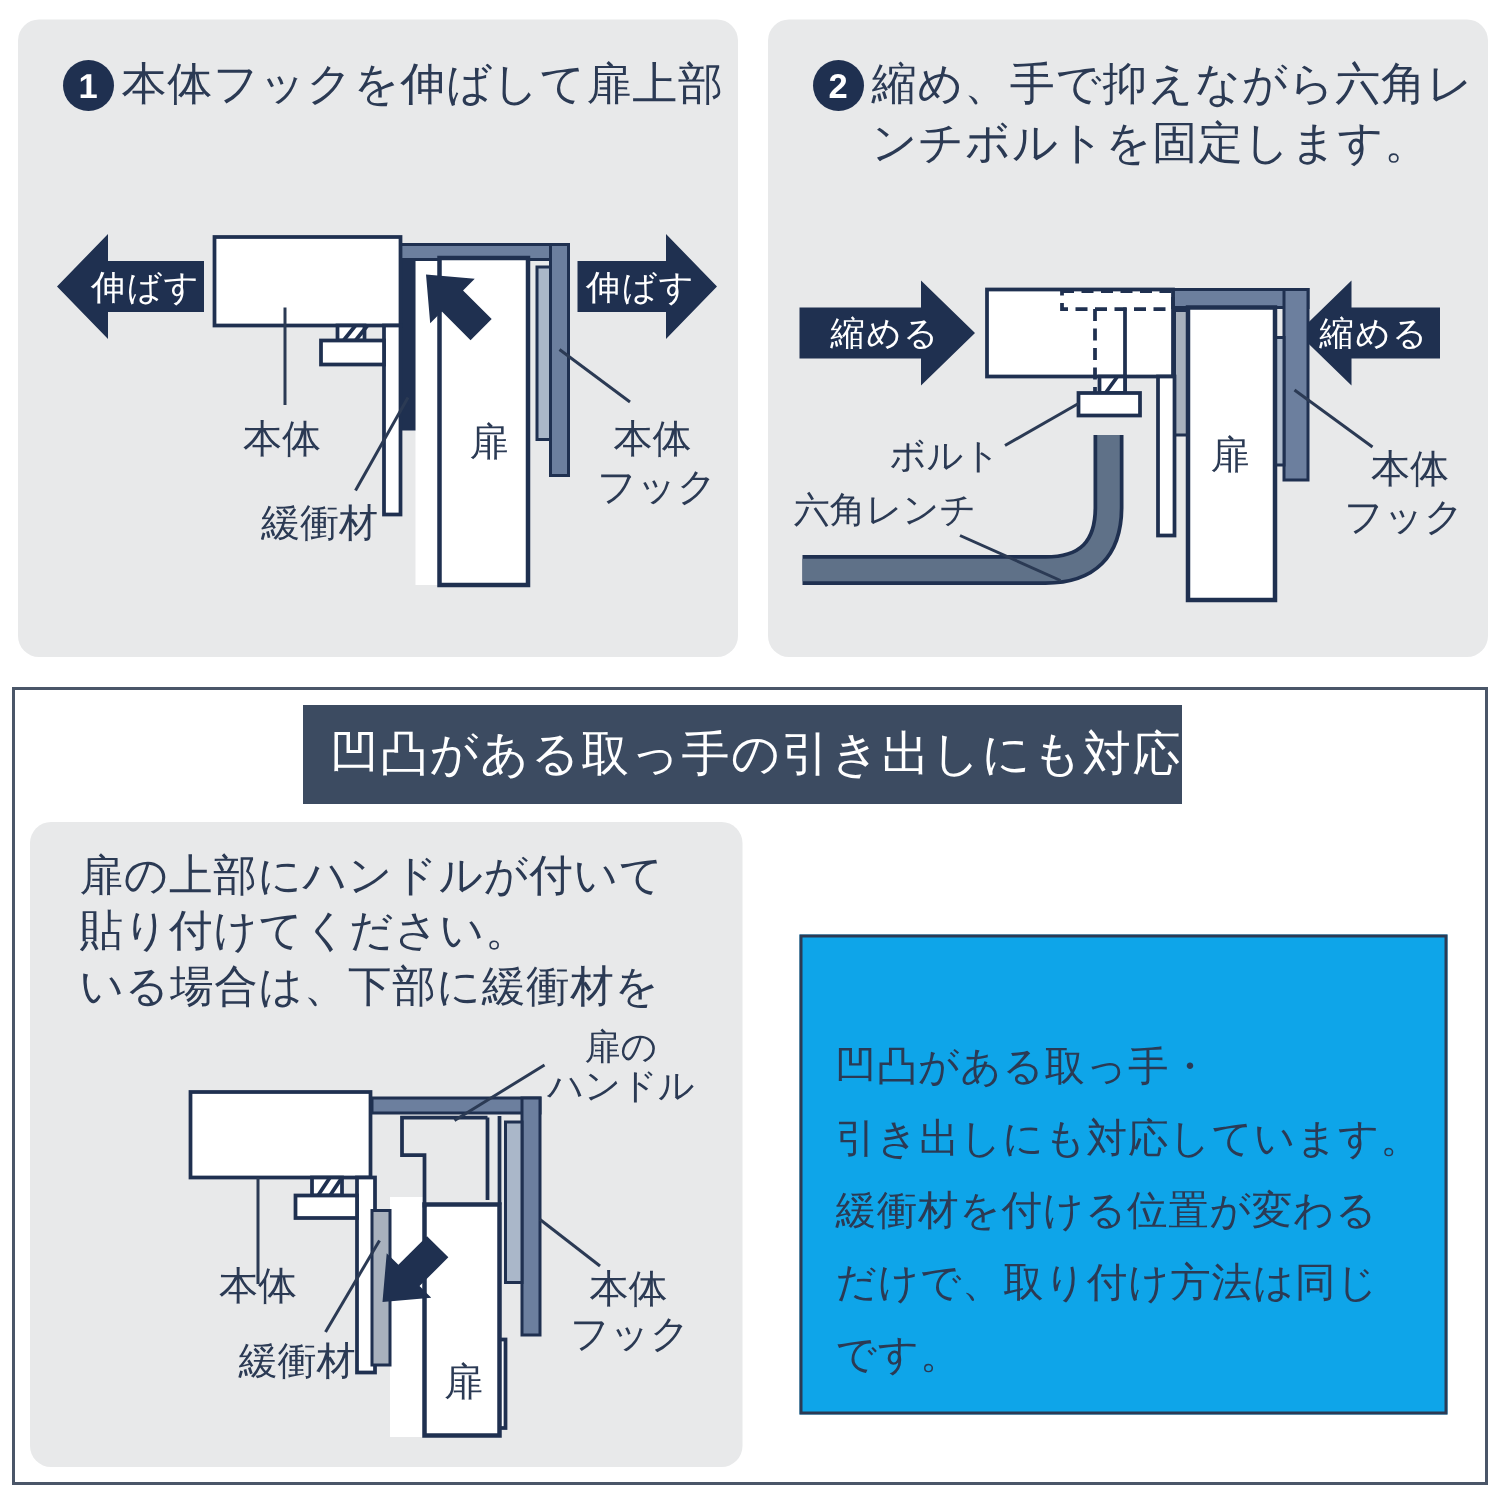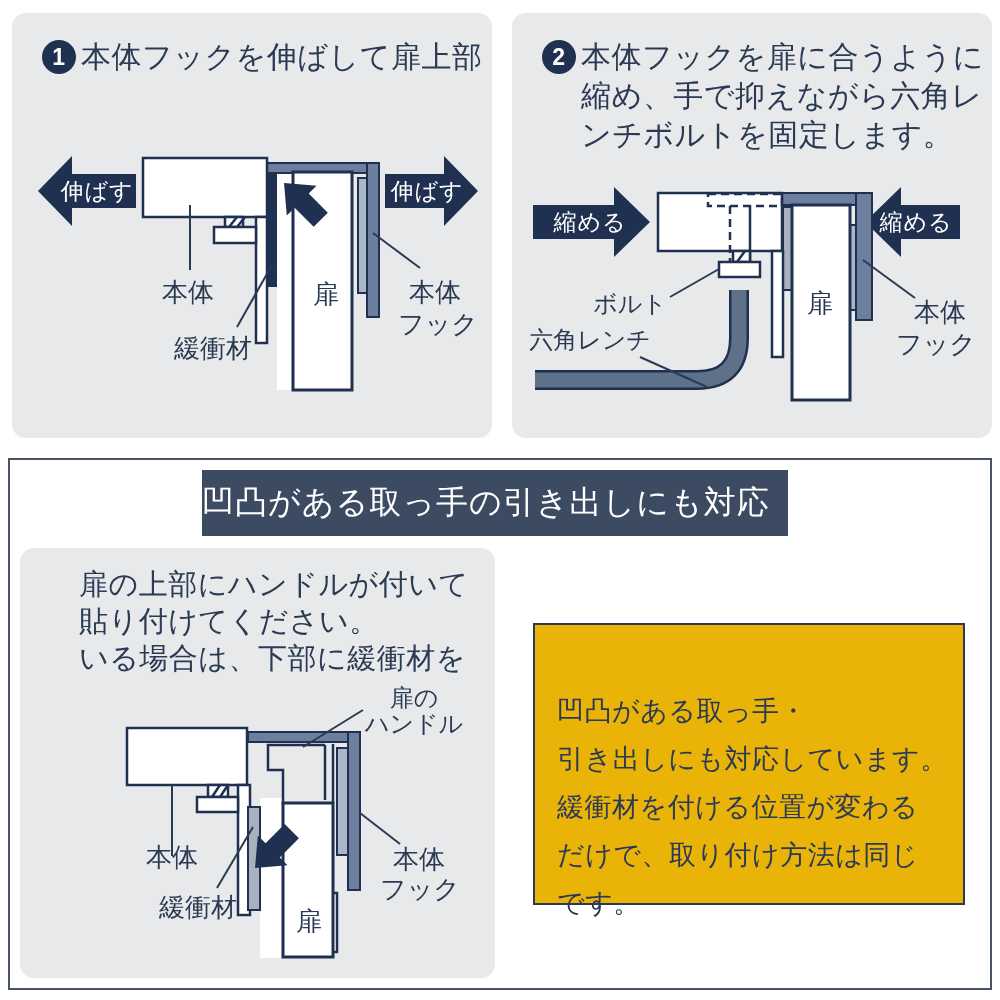--- a/index.html
+++ b/index.html
@@ -9,25 +9,25 @@
   .panel-1{left:12px;top:13px;width:480px;height:425px;}
   .panel-2{left:512px;top:13px;width:480px;height:425px;}
   .diagram-svg{position:absolute;left:0;top:0;}
   .heading{position:absolute;left:30px;top:24px;display:flex;gap:5px;color:#2b3a54;
            font-size:30px;line-height:39px;font-weight:500;letter-spacing:.5px;z-index:2;}
   .marker{flex:0 0 auto;width:34px;height:34px;border-radius:50%;background:#1f3050;color:#fff;
           font-size:23px;font-weight:bold;display:flex;align-items:center;justify-content:center;margin-top:3px;}
   .section{position:absolute;left:8px;top:458px;width:984px;height:532px;background:#fff;
            border:2px solid #4a5668;box-sizing:border-box;}
   .title-bar{position:absolute;left:192px;top:10px;width:586px;height:66px;background:#3c4b61;
-             color:#ffffff;font-size:32px;letter-spacing:1px;display:flex;align-items:center;justify-content:flex-start;}
+             color:#ffffff;font-size:32px;letter-spacing:1px;display:flex;align-items:center;justify-content:flex-end;}
   .gray-panel{left:10px;top:88px;width:475px;height:430px;}
   .note-lines{position:absolute;left:33px;top:18px;font-size:29px;line-height:37px;color:#2b3a54;
-              letter-spacing:.5px;font-weight:500;z-index:2;margin-left:26px;}
-  .note-box{position:absolute;left:523px;top:163px;width:432px;height:282px;background:#eab308;
+              letter-spacing:.5px;font-weight:500;z-index:2;}
+  .note-box{position:absolute;left:523px;top:163px;width:432px;height:320px;background:#0ea5e9;
             border:2px solid #2b3a54;box-sizing:border-box;padding:14px 10px 0 22px;font-size:27px;
             line-height:48px;color:#2b3a54;white-space:pre-line;letter-spacing:.5px;}
   svg text{font-family:"Liberation Sans","DejaVu Sans",sans-serif;fill:#2b3a54;font-size:26px;text-anchor:middle;}
   svg text.arrow-label{fill:#ffffff;font-size:23px;letter-spacing:1px;}
   svg text.small-label{font-size:24px;}
   .outline{fill:#ffffff;stroke:#1f3050;stroke-width:2.5;}
   .door{stroke-width:3;}
   .navy-fill{fill:#1f3050;}
   .steel{fill:#6c7f9e;stroke:#1f3050;stroke-width:2;}
   .steel-light{fill:#aab7c9;stroke:#1f3050;stroke-width:2;}
@@ -86,21 +86,20 @@
       <text x="314" y="290">扉</text>
       <text x="423" y="288">本体</text>
       <text x="426" y="320">フック</text>
     </svg>
   </div>
 
   <div class="panel panel-2">
     <div class="heading">
       <div class="marker">2</div>
       <div>
-        <div>本体フックを扉に合うように</div>
         <div>縮め、手で抑えながら六角レ</div>
         <div>ンチボルトを固定します。</div>
       </div>
     </div>
     <svg class="diagram-svg" width="480" height="425" viewBox="0 0 480 425">
 
       <polygon class="navy-fill" points="138,209 102,174 102,192 21,192 21,226 102,226 102,244"></polygon>
       <text class="arrow-label" x="78" y="217">縮める</text>
       <polygon class="navy-fill" points="353,209 389,174 389,192 448,192 448,226 389,226 389,244"></polygon>
       <text class="arrow-label" x="404" y="217">縮める</text>

